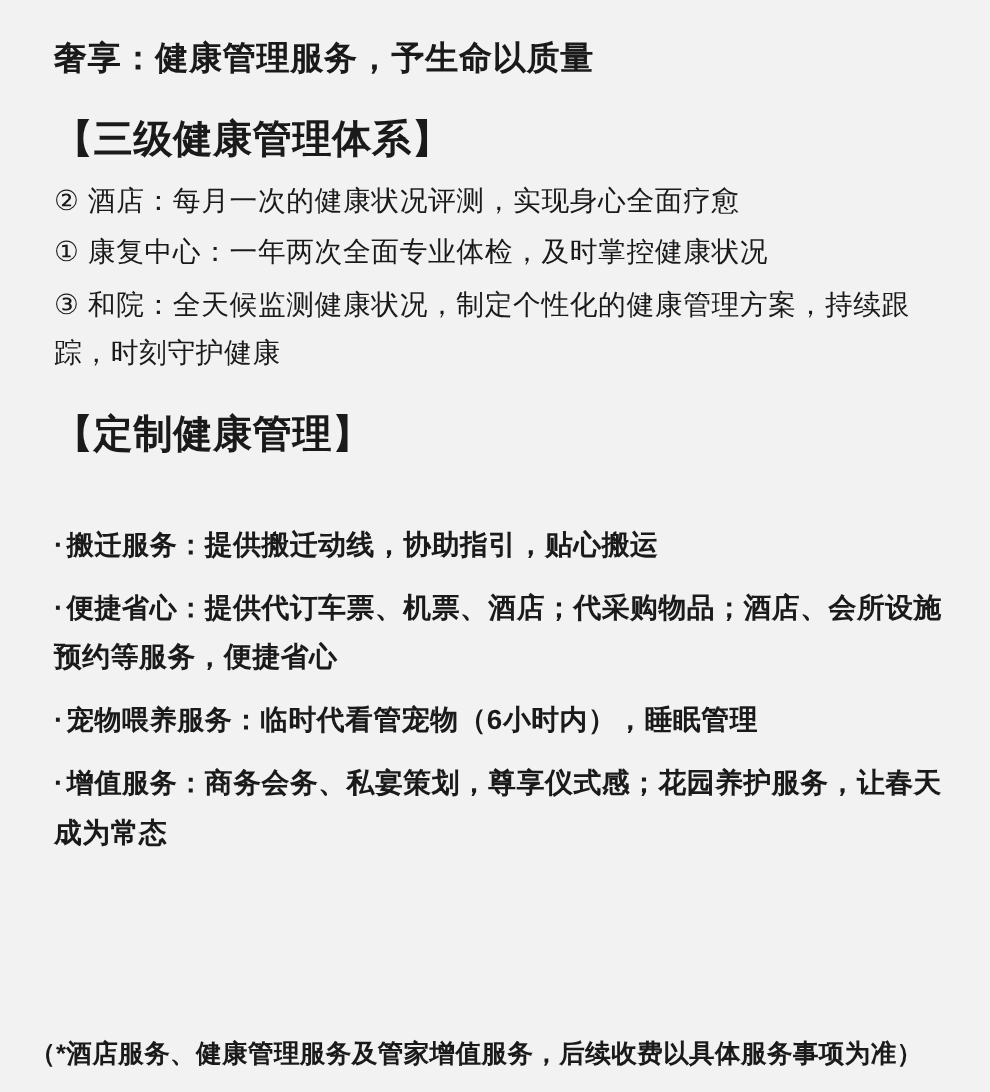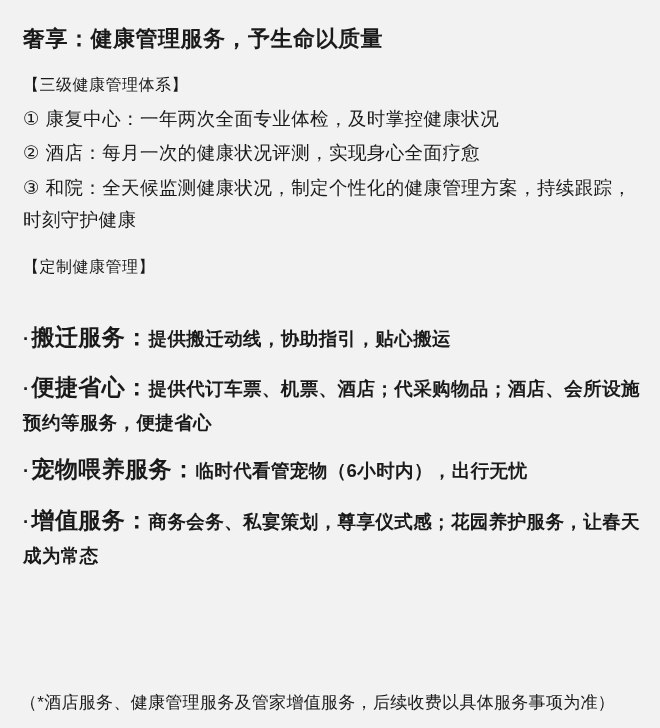--- a/index.html
+++ b/index.html
@@ -11,33 +11,33 @@
     height: 728px;
     background: #f2f2f2;
     font-family: "Liberation Sans", "DejaVu Sans", sans-serif;
     color: #1a1a1a;
     overflow: hidden;
   }
   .page {
     width: 660px;
     height: 718px;
     box-sizing: border-box;
-    padding: 22px 20px 0 23px;
+    padding: 22px 20px 0 36px;
     position: relative;
   }
   .section-title {
     font-size: 22px;
     font-weight: bold;
     letter-spacing: 0.5px;
     line-height: 1.5;
     margin: 0 0 8px 0;
   }
   .block-heading {
-    font-size: 16px;
-    font-weight: normal;
+    font-size: 26px;
+    font-weight: bold;
     letter-spacing: 0.5px;
     line-height: 1.5;
     margin: 18px 0 6px 0;
   }
   .para {
     font-size: 18.5px;
     line-height: 1.75;
     letter-spacing: 0.4px;
     margin: 0 0 2px 0;
   }
@@ -46,73 +46,73 @@
     line-height: 1.75;
     letter-spacing: 0.4px;
     margin: 10px 0 0 0;
   }
   .bullet-dot {
     font-weight: bold;
     margin-right: 2px;
   }
   .bullet-label {
     font-weight: bold;
-    font-size: 23px;
+    font-size: 18px;
   }
   .bullet-text {
     font-weight: bold;
   }
   .gap-lg {
     height: 22px;
   }
   .footnote {
     position: absolute;
     left: 20px;
     right: 20px;
     bottom: 0;
     font-size: 17px;
-    font-weight: normal;
+    font-weight: bold;
     letter-spacing: 0.3px;
     line-height: 1.6;
     padding-bottom: 2px;
     overflow: hidden;
     white-space: nowrap;
   }
 </style>
 </head>
 <body>
 
 <div class="page">
 
   <h1 class="section-title">奢享：健康管理服务，予生命以质量</h1>
 
   <h2 class="block-heading">【三级健康管理体系】</h2>
 
+  <p class="para">② 酒店：每月一次的健康状况评测，实现身心全面疗愈</p>
+
   <p class="para">① 康复中心：一年两次全面专业体检，及时掌控健康状况</p>
-
-  <p class="para">② 酒店：每月一次的健康状况评测，实现身心全面疗愈</p>
 
   <p class="para">③ 和院：全天候监测健康状况，制定个性化的健康管理方案，持续跟踪，时刻守护健康</p>
 
   <h2 class="block-heading">【定制健康管理】</h2>
 
 
   <div class="gap-lg"></div>
 
 
   <p class="bullet-item">
     <span class="bullet-dot">·</span><span class="bullet-label">搬迁服务：</span><span class="bullet-text">提供搬迁动线，协助指引，贴心搬运</span>
   </p>
 
   <p class="bullet-item">
     <span class="bullet-dot">·</span><span class="bullet-label">便捷省心：</span><span class="bullet-text">提供代订车票、机票、酒店；代采购物品；酒店、会所设施预约等服务，便捷省心</span>
   </p>
 
   <p class="bullet-item">
-    <span class="bullet-dot">·</span><span class="bullet-label">宠物喂养服务：</span><span class="bullet-text">临时代看管宠物（6小时内），出行无忧</span>
+    <span class="bullet-dot">·</span><span class="bullet-label">宠物喂养服务：</span><span class="bullet-text">临时代看管宠物（6小时内），睡眠管理</span>
   </p>
 
   <p class="bullet-item">
     <span class="bullet-dot">·</span><span class="bullet-label">增值服务：</span><span class="bullet-text">商务会务、私宴策划，尊享仪式感；花园养护服务，让春天成为常态</span>
   </p>
 
   <div class="footnote">（*酒店服务、健康管理服务及管家增值服务，后续收费以具体服务事项为准）</div>
 
 </div>
 

